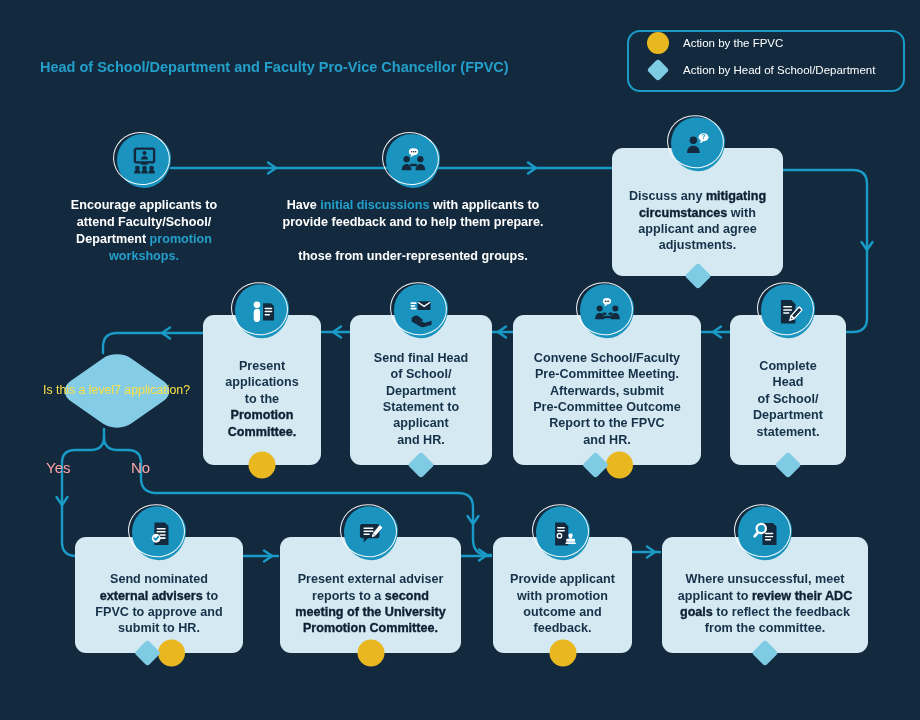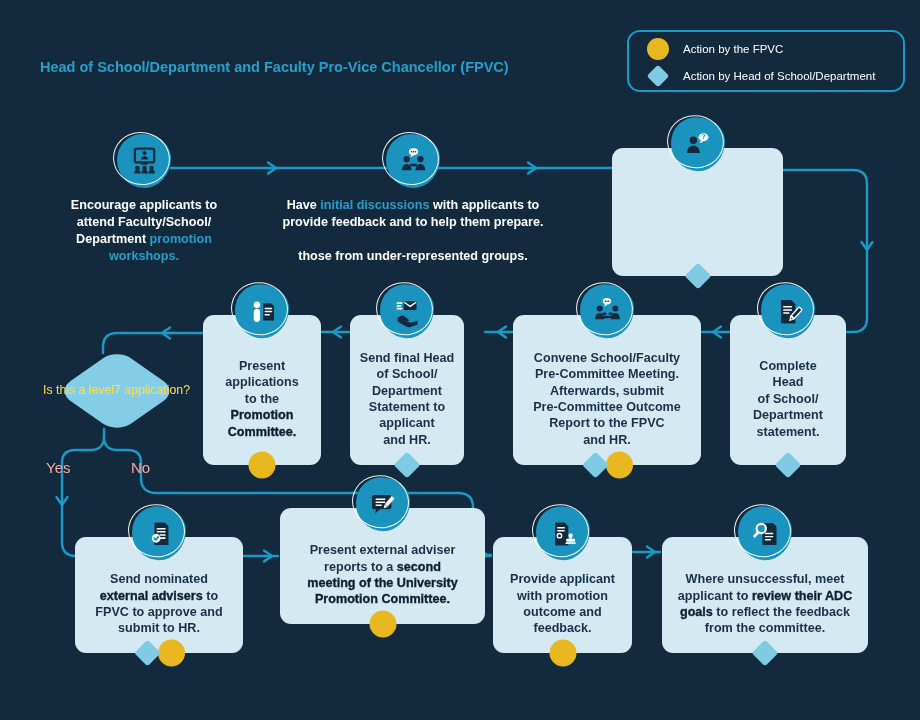--- a/index.html
+++ b/index.html
@@ -9,21 +9,21 @@
     font-family:"Liberation Sans","DejaVu Sans",sans-serif;
     overflow:hidden;
   }
   
   .title { position:absolute; left:40px; top:33px; font-size:19px; font-weight:700; color:#ffffff; letter-spacing:.2px; }
   .subtitle { position:absolute; left:40px; top:59px; font-size:14.5px; font-weight:700; color:var(--teal-text,#239fca); }
 
   
   .legend { position:absolute; left:627px; top:30px; width:278px; height:62px;
     border:2px solid var(--line,#1a9bc7); border-radius:13px; box-sizing:border-box;
-    display:flex; flex-direction:column; justify-content:center; gap:8px; padding-left:17px; }
+    display:flex; flex-direction:column; justify-content:flex-start; gap:8px; padding-left:17px; }
   .legend-row { display:flex; align-items:center; gap:13px; }
   .legend-marker-wrap { width:24px; display:flex; justify-content:center; align-items:center; }
   .lg-circle { width:22px; height:22px; border-radius:50%; background:var(--yellow,#e9b820); }
   .lg-diamond { width:16px; height:16px; background:var(--diamond,#7fcbe4); border-radius:3px; transform:rotate(45deg); }
   .legend-label { color:#ffffff; font-size:11.5px; }
 
   
   .connectors { position:absolute; left:0; top:0; z-index:1; }
   .flow-line { fill:none; stroke:var(--line,#1a9bc7); stroke-width:2.4; stroke-linecap:round; }
   .chev { fill:none; stroke:var(--line,#1a9bc7); stroke-width:2.4; stroke-linecap:round; stroke-linejoin:round; }
@@ -63,24 +63,24 @@
   .branch-label { position:absolute; color:#fca5a5; font-size:15px; z-index:2; }
   .branch-yes { left:46px; top:459px; }
   .branch-no  { left:131px; top:459px; }
 
   
   .n1 { left:38px;  top:134px; width:212px; }
   .n2 { left:268px; top:134px; width:290px; }
   .n3 { left:612px; top:148px; width:171px; height:128px; }
   .n4 { left:730px; top:315px; width:116px; height:150px; }
   .n5 { left:513px; top:315px; width:188px; height:150px; }
-  .n6 { left:350px; top:315px; width:114px; height:150px; }
+  .n6 { left:350px; top:315px; width:142px; height:150px; }
   .n7 { left:203px; top:315px; width:118px; height:150px; }
   .n8 { left:75px;  top:537px; width:168px; height:116px; }
-  .n9 { left:280px; top:508px; width:205px; height:116px; }
+  .n9 { left:280px; top:537px; width:181px; height:116px; }
   .n10{ left:493px; top:537px; width:139px; height:116px; }
   .n11{ left:662px; top:537px; width:206px; height:116px; }
 </style>
 </head>
 <body>
 
 <div class="stage">
 
   <svg class="connectors" width="920" height="720" aria-hidden="true">
     <path class="flow-line" d="M 171,168 H 611"></path>
@@ -174,20 +174,21 @@
   <div class="node card n3">
     <span class="blob">
         <svg viewBox="0 0 24 24">
           <circle cx="9" cy="8.7" r="2.7" fill="#132a3e"></circle>
      <path d="M4.4 18c0-3.5 2-5.3 4.6-5.3s4.6 1.8 4.6 5.3z" fill="#132a3e"></path>
      <ellipse cx="16.4" cy="6.6" rx="3.6" ry="2.9" fill="#ffffff"></ellipse>
           <path d="M14.6 8.9l-1.2 2 2.9-1z" fill="#ffffff"></path>
      <text x="16.4" y="8.2" font-size="4.8" font-weight="bold" fill="#1a93be" text-anchor="middle" font-family="Liberation Sans,sans-serif">?</text>
         </svg>
       </span>
+    <div class="txt"><span class="seg-normal">Discuss any </span><span class="seg-bold">mitigating</span><br><span class="seg-bold">circumstances</span><span class="seg-normal"> with</span><br><span class="seg-normal">applicant and agree</span><br><span class="seg-normal">adjustments.</span></div>
     <div class="markers">
         <span class="mk-diamond"></span>
       </div>
   </div>
 
   <div class="node card n4">
     <span class="blob">
         <svg viewBox="0 0 24 24">
           <path d="M6.5 3.5h7.5l3 3v14H6.5z" fill="#132a3e"></path>
      <path d="M8.6 8.4h5.5M8.6 10.7h5.5M8.6 13h3.6" stroke="#ffffff" stroke-width="1.1" stroke-linecap="round"></path>

